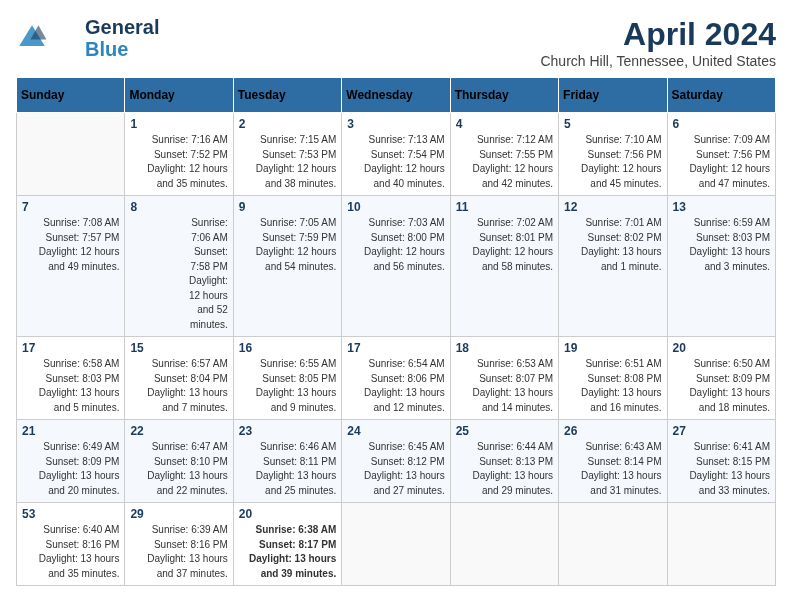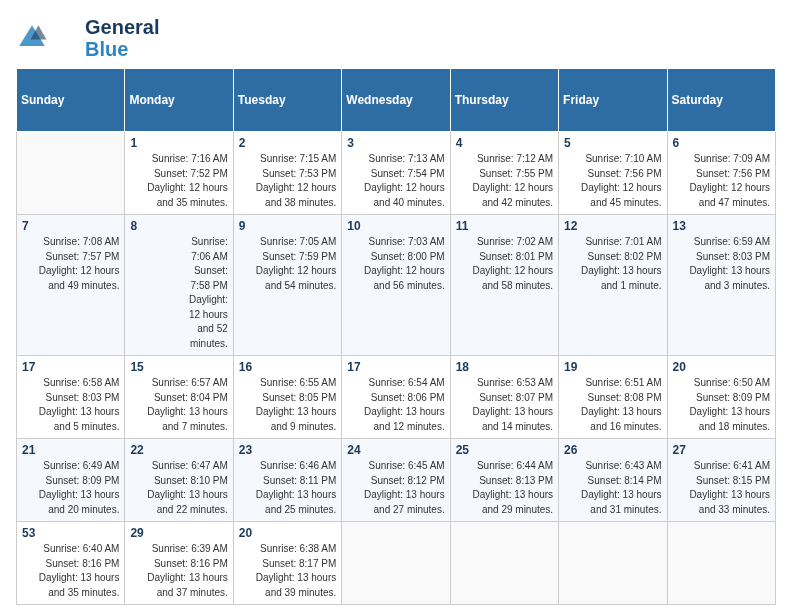--- a/index.html
+++ b/index.html
@@ -45,22 +45,22 @@
       font-size: 14px;
       color: #444;
     }
     .calendar {
       width: 100%;
       border-collapse: collapse;
       font-size: 11px;
     }
     .calendar th {
       background: #2e6da4;
-      color: #ffffff;
-      padding: 24px 4px;
+      color: #000000;
+      padding: 10px 4px;
       text-align: left;
       font-size: 12px;
       border: 1px solid #fff;
     }
     .calendar td {
       vertical-align: top;
       border: 1px solid #ccc;
       padding: 4px 5px;
       width: 108px;
       min-height: 80px;
@@ -93,20 +93,24 @@
   <div class="logo">
     <svg class="logo-icon" viewBox="0 0 40 40">
       <polygon points="20,4 36,30 4,30" fill="#2e86c1" opacity="0.85"></polygon>
       <polygon points="28,4 38,22 18,22" fill="#1a3a5c" opacity="0.6"></polygon>
     </svg>
     <div class="logo-text">
       <span>General</span><br>
       <span class="blue">Blue</span>
     </div>
   </div>
+  <div class="title-area">
+    <div class="month-title">April 2024</div>
+    <div class="location">Church Hill, Tennessee, United States</div>
+  </div>
 </div>
 
 <table class="calendar">
   <thead>
     <tr id="days-header-row">
         <th>Sunday</th>
         <th>Monday</th>
         <th>Tuesday</th>
         <th>Wednesday</th>
         <th>Thursday</th>
@@ -323,21 +327,21 @@
         </td>
         <td>
           <span class="day-num">29</span>
           <div class="cell-info" style="white-space: pre-line;">Sunrise: 6:39 AM
 Sunset: 8:16 PM
 Daylight: 13 hours
 and 37 minutes.</div>
         </td>
         <td>
           <span class="day-num">20</span>
-          <div class="cell-info" style="white-space: pre-line;">Sunrise: 6:38 AM
+          <div class="cell-info" style="white-space: pre-line; font-weight: bold;">Sunrise: 6:38 AM
 Sunset: 8:17 PM
 Daylight: 13 hours
 and 39 minutes.</div>
         </td>
         <td class="empty-cell"></td>
         <td class="empty-cell"></td>
         <td class="empty-cell"></td>
         <td class="empty-cell"></td>
       </tr>
     </tbody>

